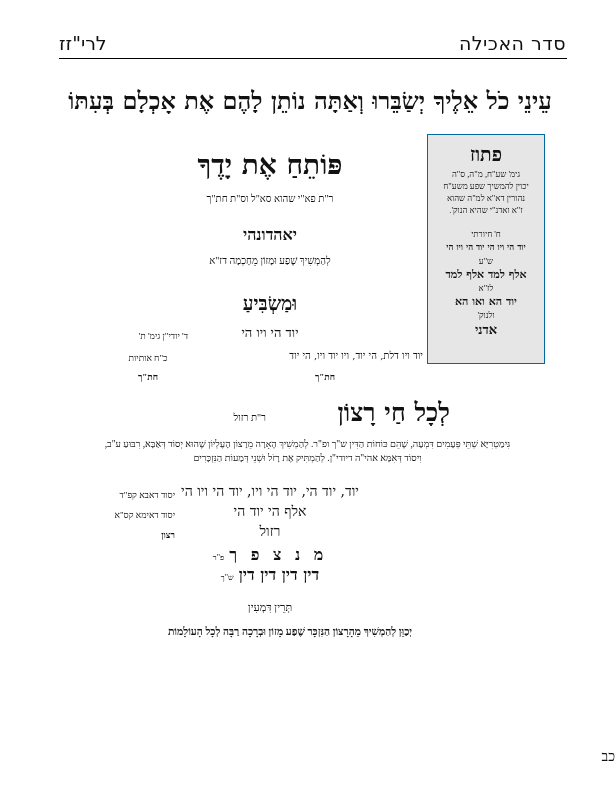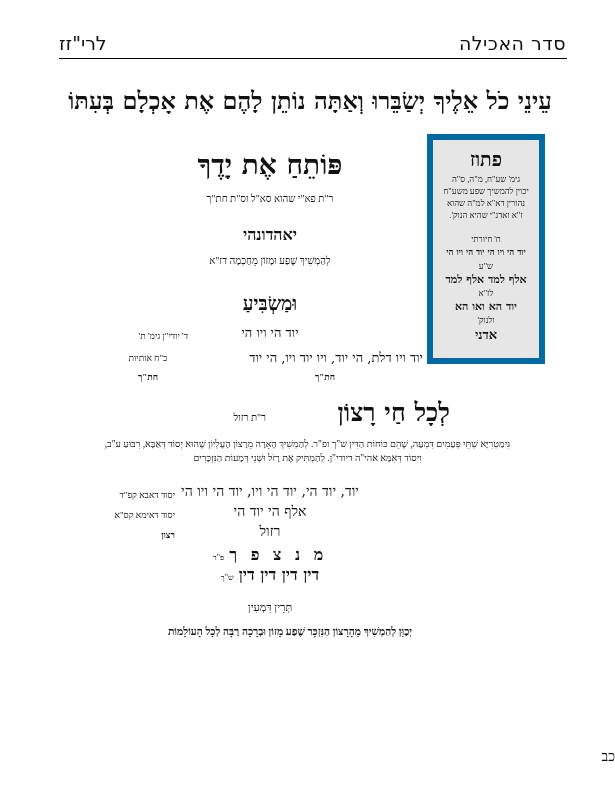--- a/index.html
+++ b/index.html
@@ -29,21 +29,21 @@
     }
 
     .verse {
       left: 40px; width: 540px; top: 86px; text-align: center;
       font-family: "DejaVu Serif", serif; font-weight: bold; font-size: 24px;
     }
 
     
     .sidebox {
       left: 427px; top: 134px; width: 118px; height: 230px;
-      background: #e6e6e6; border: 6px solid #0369a1; text-align: center;
+      background: #e6e6e6; border: 1px solid #0369a1; text-align: center;
       box-sizing: border-box; padding-top: 8px;
     }
     .sidebox .title { font-size: 19px; font-weight: bold; font-family: "DejaVu Serif", serif; line-height: 22px; }
     .sidebox .desc { font-size: 8.5px; line-height: 12px; font-family: "Liberation Serif", serif; margin-top: 3px; }
     .sidebox .small { font-size: 8.5px; line-height: 12px; font-family: "Liberation Serif", serif; }
     .sidebox .big { font-size: 11px; font-weight: bold; line-height: 15px; font-family: "DejaVu Serif", serif; }
     .sidebox .bigger { font-size: 13px; font-weight: bold; line-height: 17px; font-family: "DejaVu Serif", serif; }
     .sidebox .gap { height: 12px; }
 
     .center { text-align: center; }
@@ -91,21 +91,21 @@
 
 <div class="abs main-col center title-big" dir="rtl" style="top:148px; font-size:28px;">פּוֹתֵחַ אֶת יָדֶךָ</div>
 <div class="abs main-col center small-note" dir="rtl" style="top:193px;">ר"ת פא"י שהוא סא"ל וס"ת חת"ך</div>
 
 <div class="abs main-col center title-big" dir="rtl" style="top:225px; font-size:16px;">יאהדונהי</div>
 <div class="abs main-col center small-note" dir="rtl" style="top:255px;">לְהַמְשִׁיךְ שֶׁפַע וּמָזוֹן מֵחָכְמָה דז"א</div>
 
 <div class="abs main-col center title-big" dir="rtl" style="top:292px; font-size:19px;">וּמַשְׂבִּיעַ</div>
 <div class="abs main-col center" dir="rtl" style="top:325px; font-size:13px; font-family:'DejaVu Serif',serif;">יוד הי ויו הי</div>
 <div class="abs note-right" dir="rtl" style="left:108px; width:80px; top:331px; text-align:right;">ד' יודי"ן גימ' ת'</div>
-<div class="abs" dir="rtl" style="left:198px; width:225px; top:350px; font-size:13px; text-align:right; font-family:'DejaVu Serif',serif; white-space:nowrap;">יוד ויו דלת, הי יוד, ויו יוד ויו, הי יוד</div>
+<div class="abs" dir="rtl" style="left:198px; width:225px; top:350px; font-size:10px; text-align:right; font-family:'DejaVu Serif',serif; white-space:nowrap;">יוד ויו דלת, הי יוד, ויו יוד ויו, הי יוד</div>
 <div class="abs note-right" dir="rtl" style="left:108px; width:80px; top:353px; text-align:center;">כ"ח אותיות</div>
 <div class="abs note-right bold" dir="rtl" style="left:300px; width:50px; top:372px; text-align:center;">חת"ך</div>
 <div class="abs note-right bold" dir="rtl" style="left:108px; width:80px; top:372px; text-align:center;">חת"ך</div>
 
 <div class="abs title-big" dir="rtl" style="left:270px; width:180px; top:398px; font-size:25px; text-align:right; white-space:nowrap;">לְכָל חַי רָצוֹן</div>
 <div class="abs small-note" dir="rtl" style="left:200px; width:66px; top:412px; text-align:right;">ר"ת רזול</div>
 
 <div class="abs para" dir="rtl">
   <div>גִּימַטְרִיָּא שְׁתֵּי פְּעָמִים דִּמְעָה, שֶׁהֵם כּוֹחוֹת הַדִּין ש"ך ופ"ר. לְהַמְשִׁיךְ הֶאָרָה מֵרָצוֹן הָעֶלְיוֹן שֶׁהוּא יְסוֹד דְּאַבָּא, רִבּוּעַ ע"ב,</div>
   <div>וִיסוֹד דְּאִמָּא אהי"ה דיודי"ן. לְהַמְתִּיק אֶת רָזֹל וּשְׁנֵי דְּמָעוֹת הַנִּזְכָּרִים</div>

